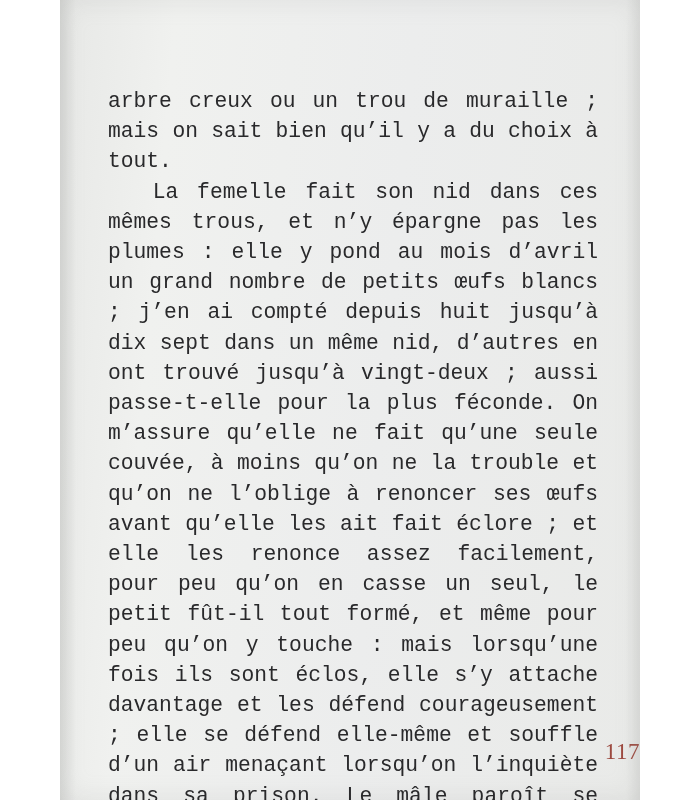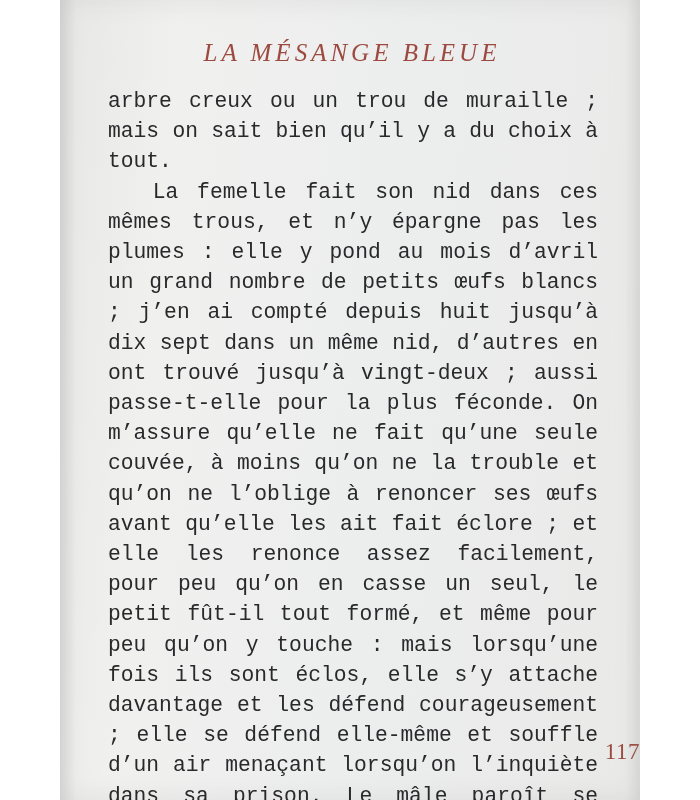--- a/index.html
+++ b/index.html
@@ -98,21 +98,20 @@
     font-family: "Liberation Serif", "DejaVu Serif", serif;
   }
 </style>
 </head>
 <body>
 
 <div id="canvas">
 
   <div id="page">
 
-    <div id="running-head">LA MÉSANGE BLEUE</div>
 
     <div id="body-text">
       <p class="no-indent">arbre creux ou un trou de muraille ; mais on sait bien qu’il y a du choix à tout.</p>
       <p class="indent">La femelle fait son nid dans ces mêmes trous, et n’y épargne pas les plumes : elle y pond au mois d’avril un grand nombre de petits œufs blancs ; j’en ai compté depuis huit jusqu’à dix sept dans un même nid, d’autres en ont trouvé jusqu’à vingt-deux ; aussi passe-t-elle pour la plus féconde. On m’assure qu’elle ne fait qu’une seule couvée, à moins qu’on ne la trouble et qu’on ne l’oblige à renoncer ses œufs avant qu’elle les ait fait éclore ; et elle les renonce assez facilement, pour peu qu’on en casse un seul, le petit fût-il tout formé, et même pour peu qu’on y touche : mais lorsqu’une fois ils sont éclos, elle s’y attache davantage et les défend courageusement ; elle se défend elle-même et souffle d’un air menaçant lorsqu’on l’inquiète dans sa prison. Le mâle paroît se reposer plus à son aise étant accroché au plafond de sa cage, que dans toute autre situation. Outre son grincement désagréable, elle a un petit gazouillement foible, mais varié, et auquel on a bien voulu trouver quelque rapport avec celui du pinson.</p>
     </div>
 
     <div id="folio">117</div>
 
   </div>
 </div>

